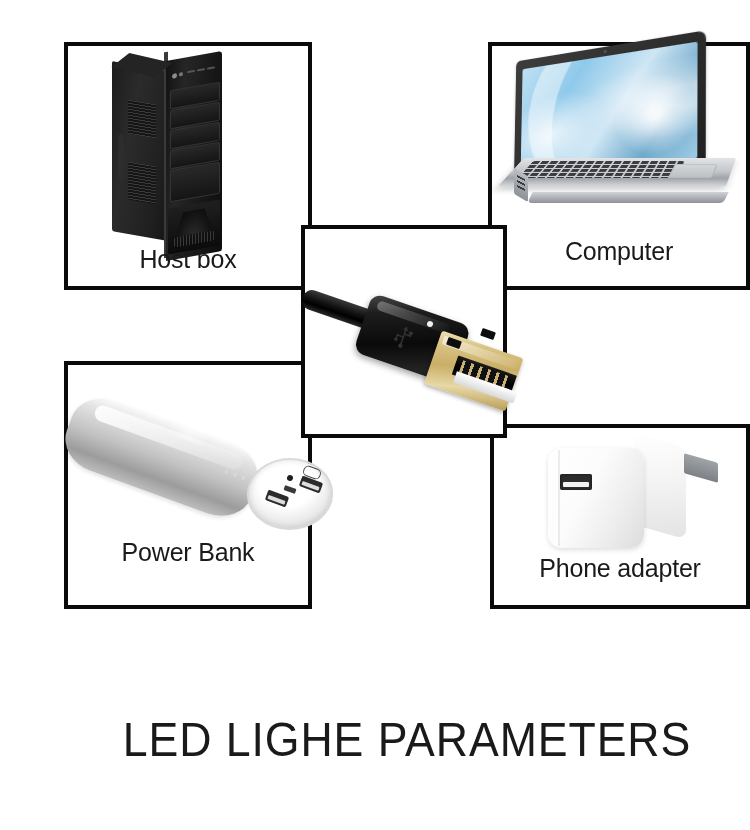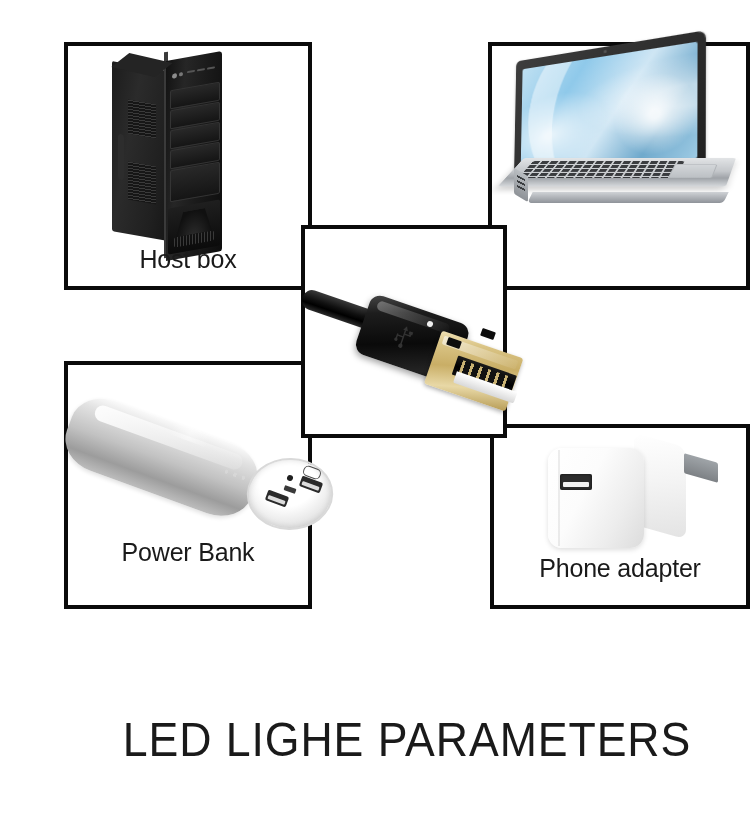--- a/index.html
+++ b/index.html
@@ -405,20 +405,21 @@
         <div class="lt-cam"></div>
         <div class="lt-screen"></div>
       </div>
       <div class="lt-base">
         <div class="lt-keys"></div>
         <div class="lt-pad"></div>
       </div>
       <div class="lt-front"></div>
       <div class="lt-ports"></div>
     </div>
+    <div class="caption">Computer</div>
   </div>
 
   <div class="panel" id="panel-adapter">
     <div class="art adapter">
       <div class="ad-side"></div>
       <div class="ad-prong"></div>
       <div class="ad-body"></div>
       <div class="ad-seam"></div>
       <div class="ad-usb"></div>
     </div>

